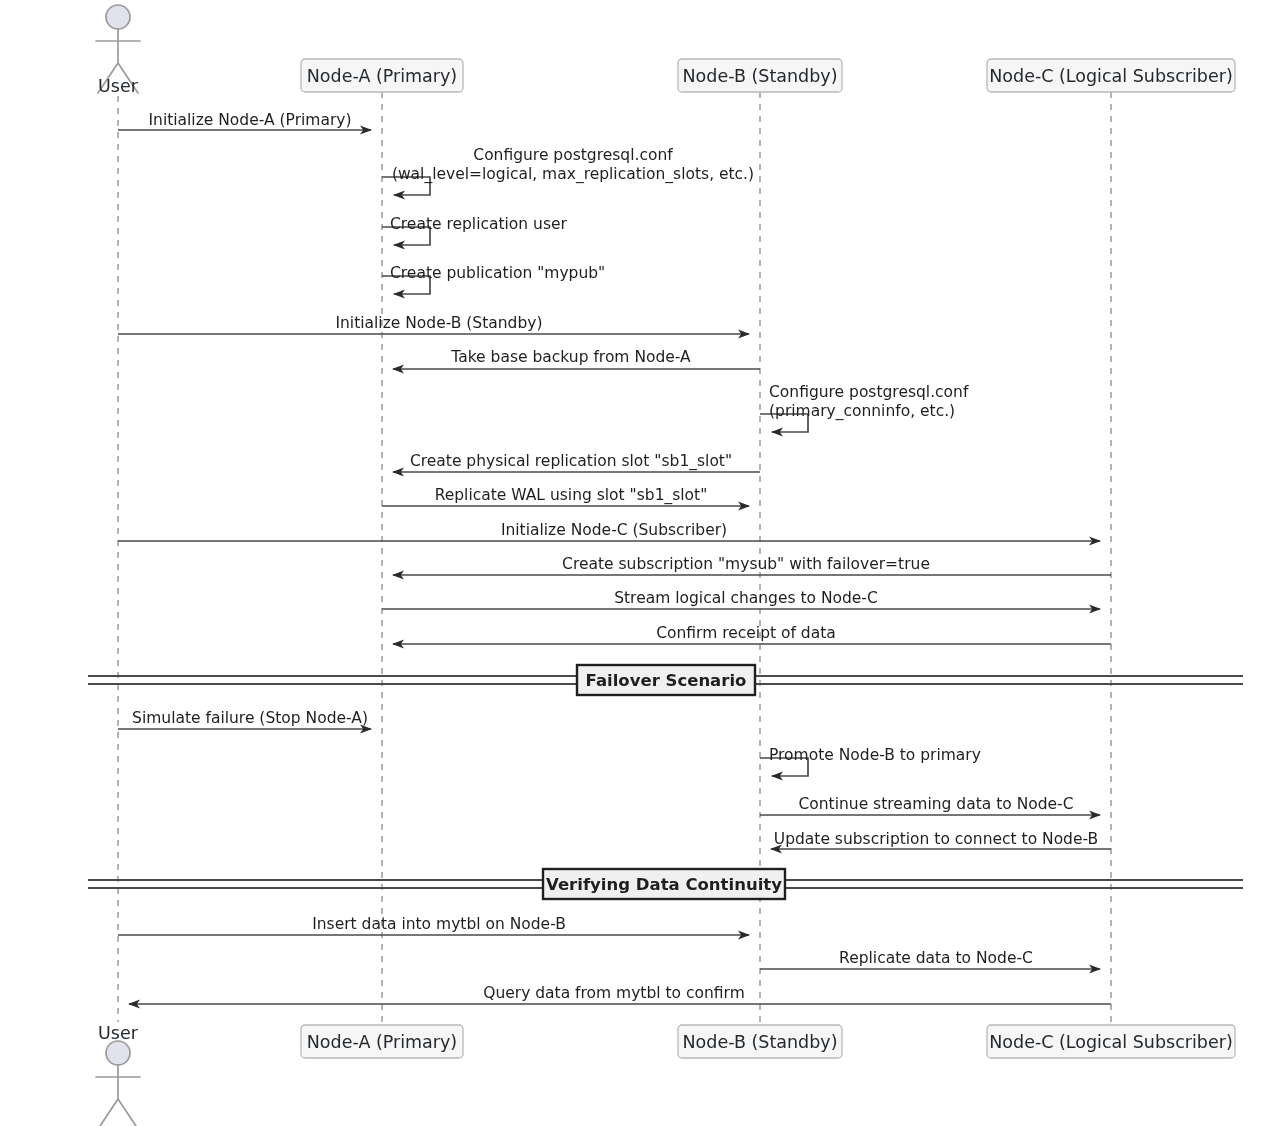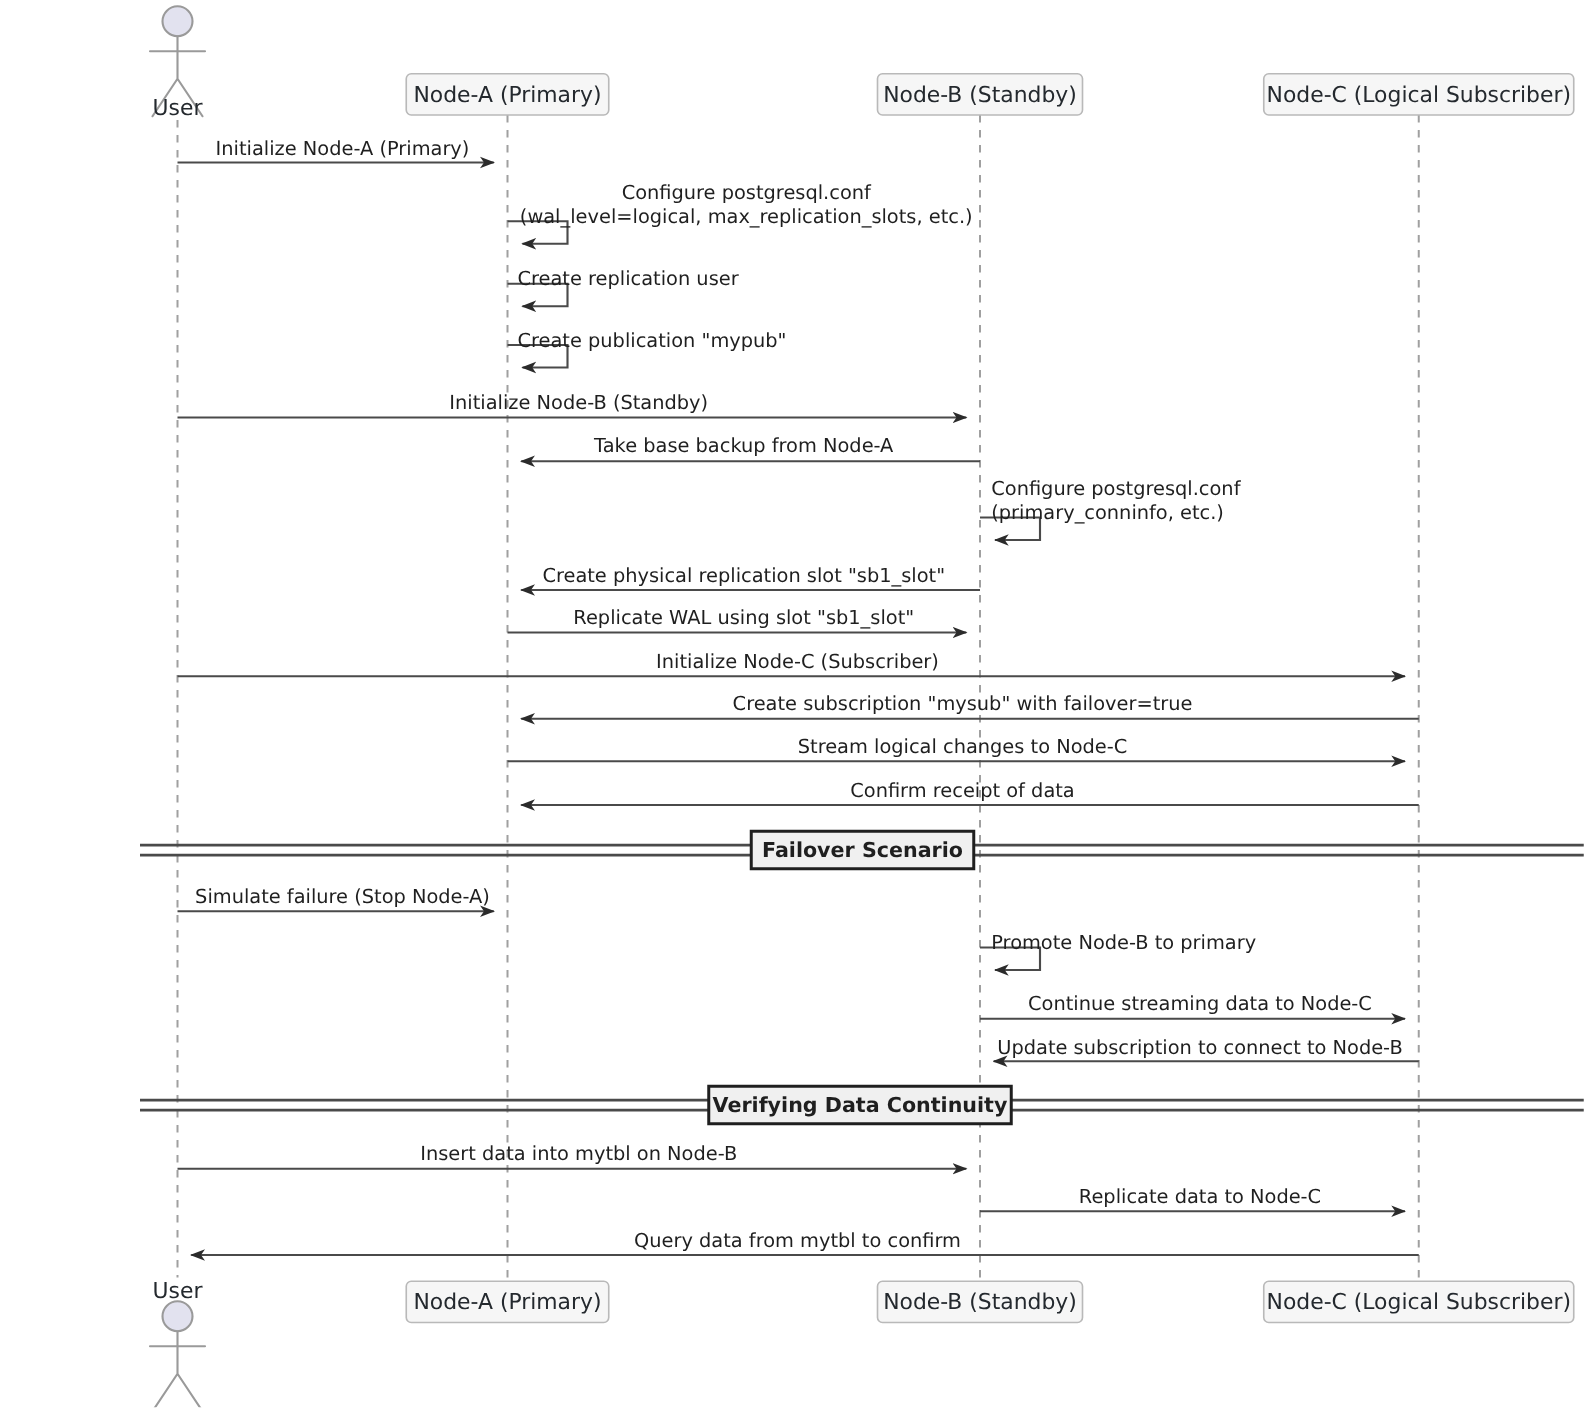--- a/index.html
+++ b/index.html
@@ -11,21 +11,20 @@
   body {
     font-family: "DejaVu Sans", "Liberation Sans", sans-serif;
     width: 1269px;
     height: 1126px;
     overflow: hidden;
   }
   #diagram-root {
     position: relative;
     width: 1067px;
     height: 1126px;
-    margin-left: 24px;
   }
   svg#seq-svg {
     display: block;
     width: 1269px;
     height: 1126px;
   }
   .lifeline {
     stroke: #a0a0a0;
     stroke-width: 1.6;
     stroke-dasharray: 6 6;

